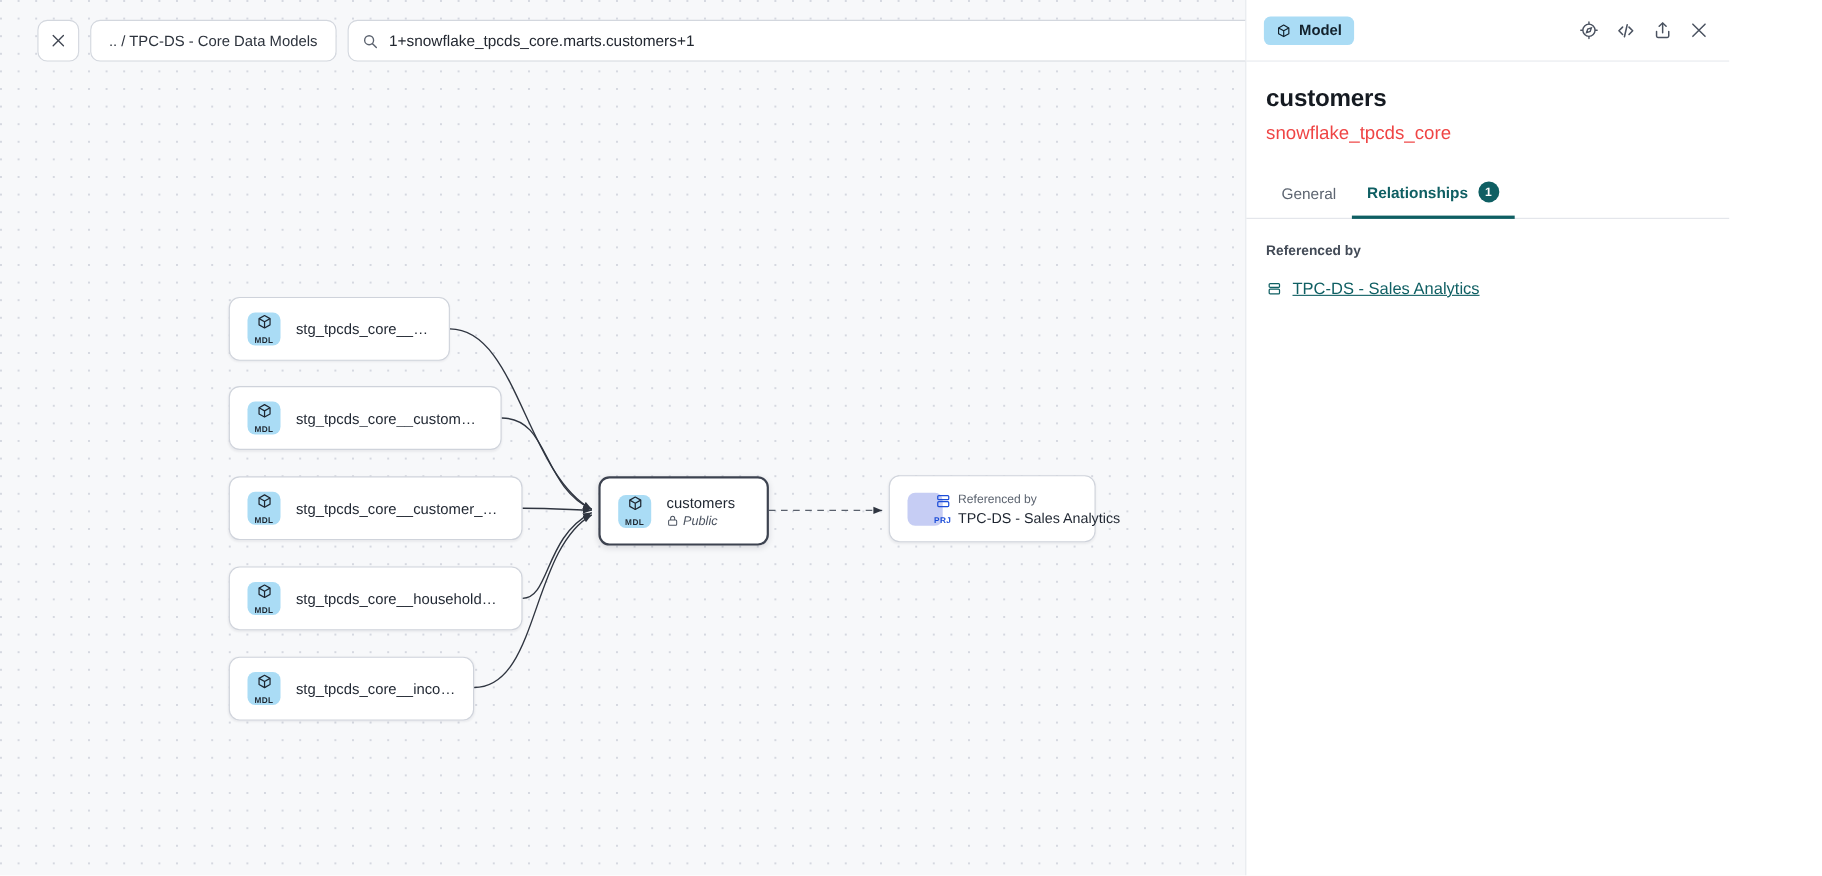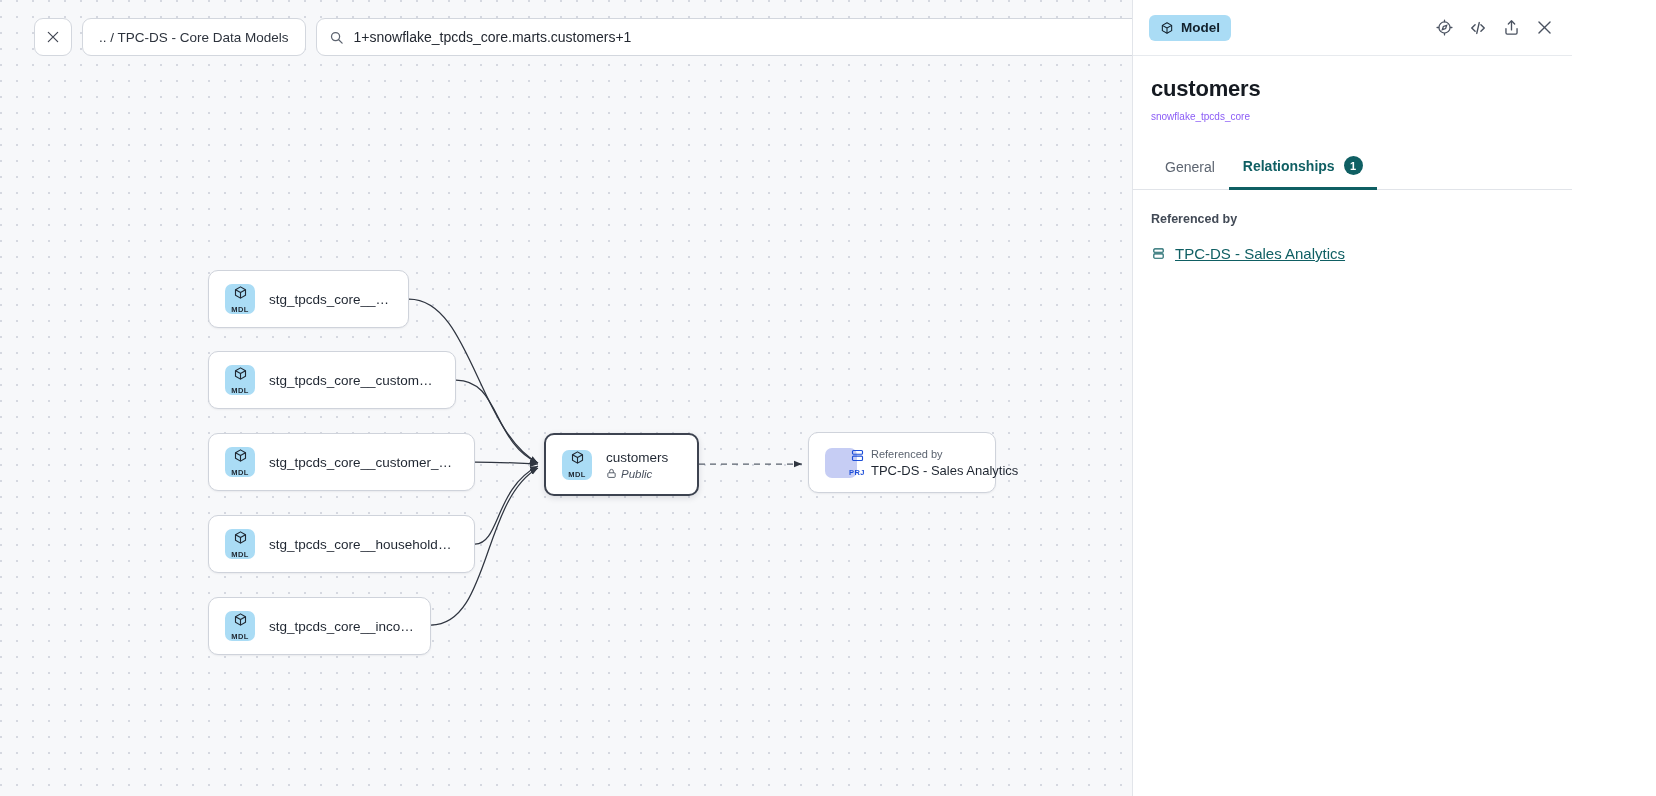--- a/index.html
+++ b/index.html
@@ -130,21 +130,21 @@
     display: flex; align-items: center; gap: 7px;
     padding: 0 11px;
     font-size: 13.5px; font-weight: 600; color: #12212c;
     cursor: pointer;
   }
   .panel-actions { margin-left: auto; display: flex; align-items: center; gap: 14px; color: #4a5260; }
   .act { cursor: pointer; display: flex; align-items: center; justify-content: center; }
 
   .panel-head { padding: 20px 18px 0 18px; }
   .panel-title { font-size: 22px; font-weight: 700; color: #151a21; letter-spacing: -.2px; }
-  .panel-sub { font-size: 10px; color: #8b5cf6; margin-top: 9px; }
+  .panel-sub { font-size: 17px; color: #ef4444; margin-top: 9px; }
 
   .tabs {
     display: flex; align-items: flex-end; gap: 0;
     padding: 0 18px;
     margin-top: 24px;
     border-bottom: 1px solid #e1e4e9;
   }
   .tab {
     display: flex; align-items: center; gap: 9px;
     padding: 10px 14px 12px 14px;

